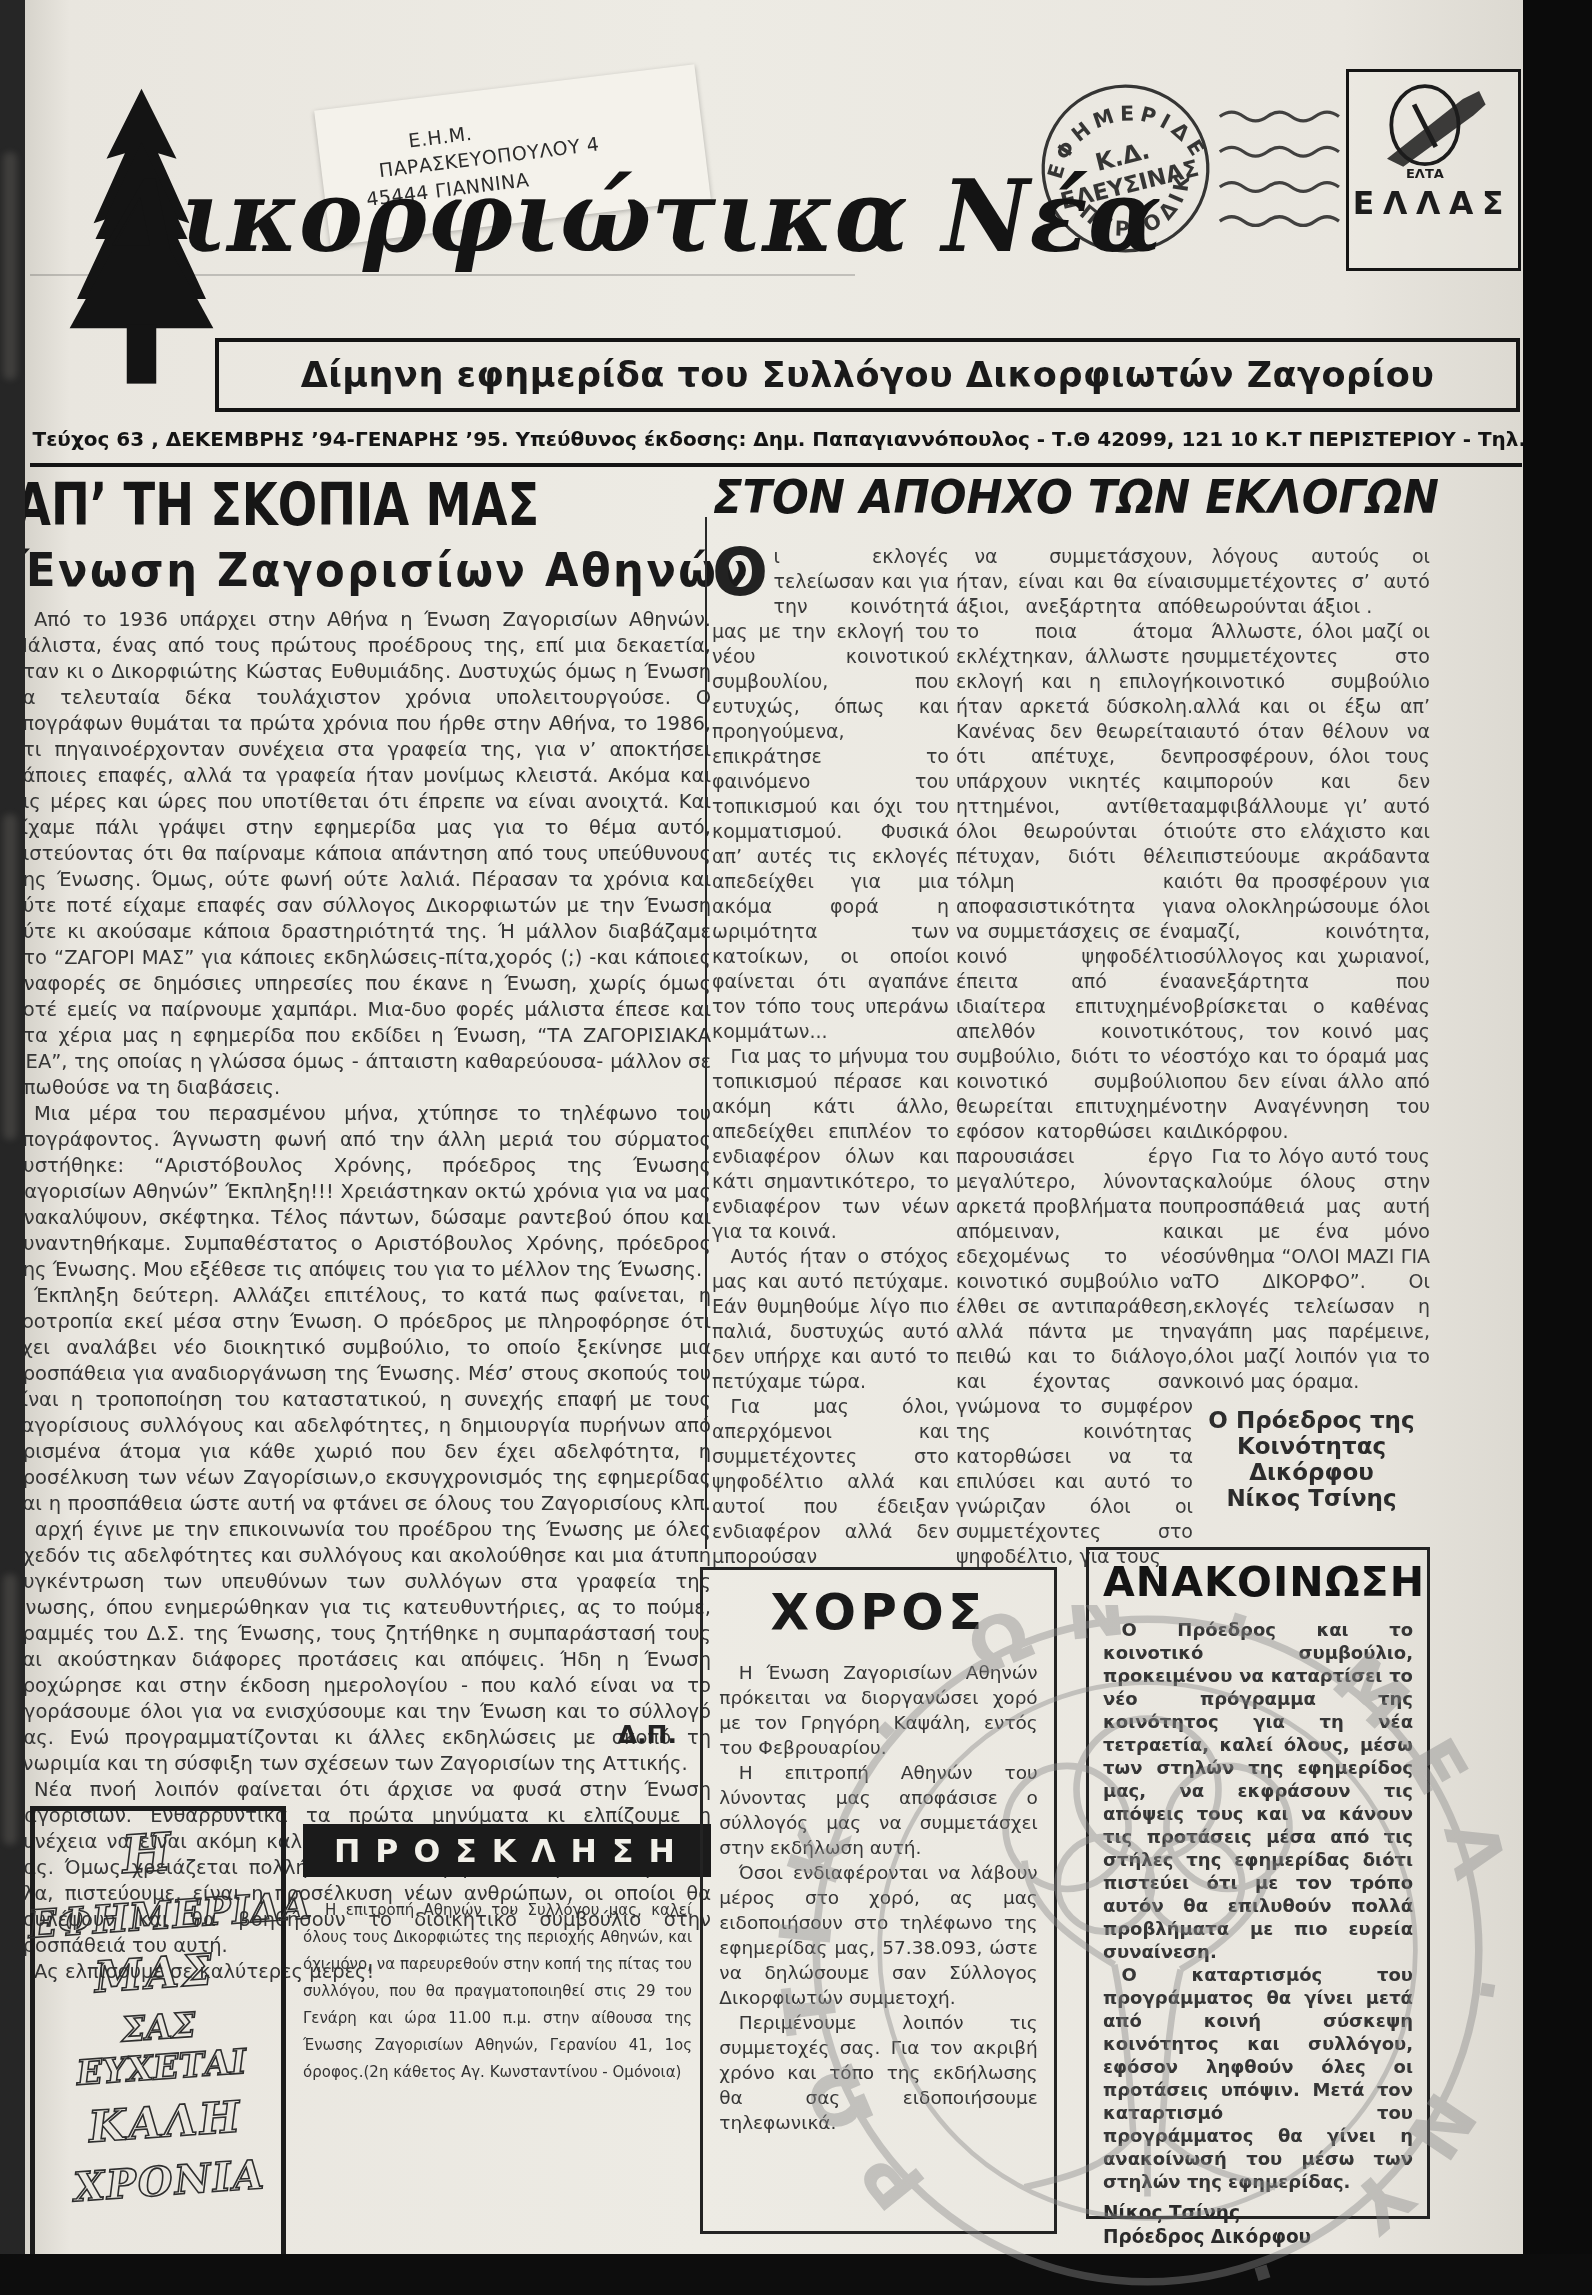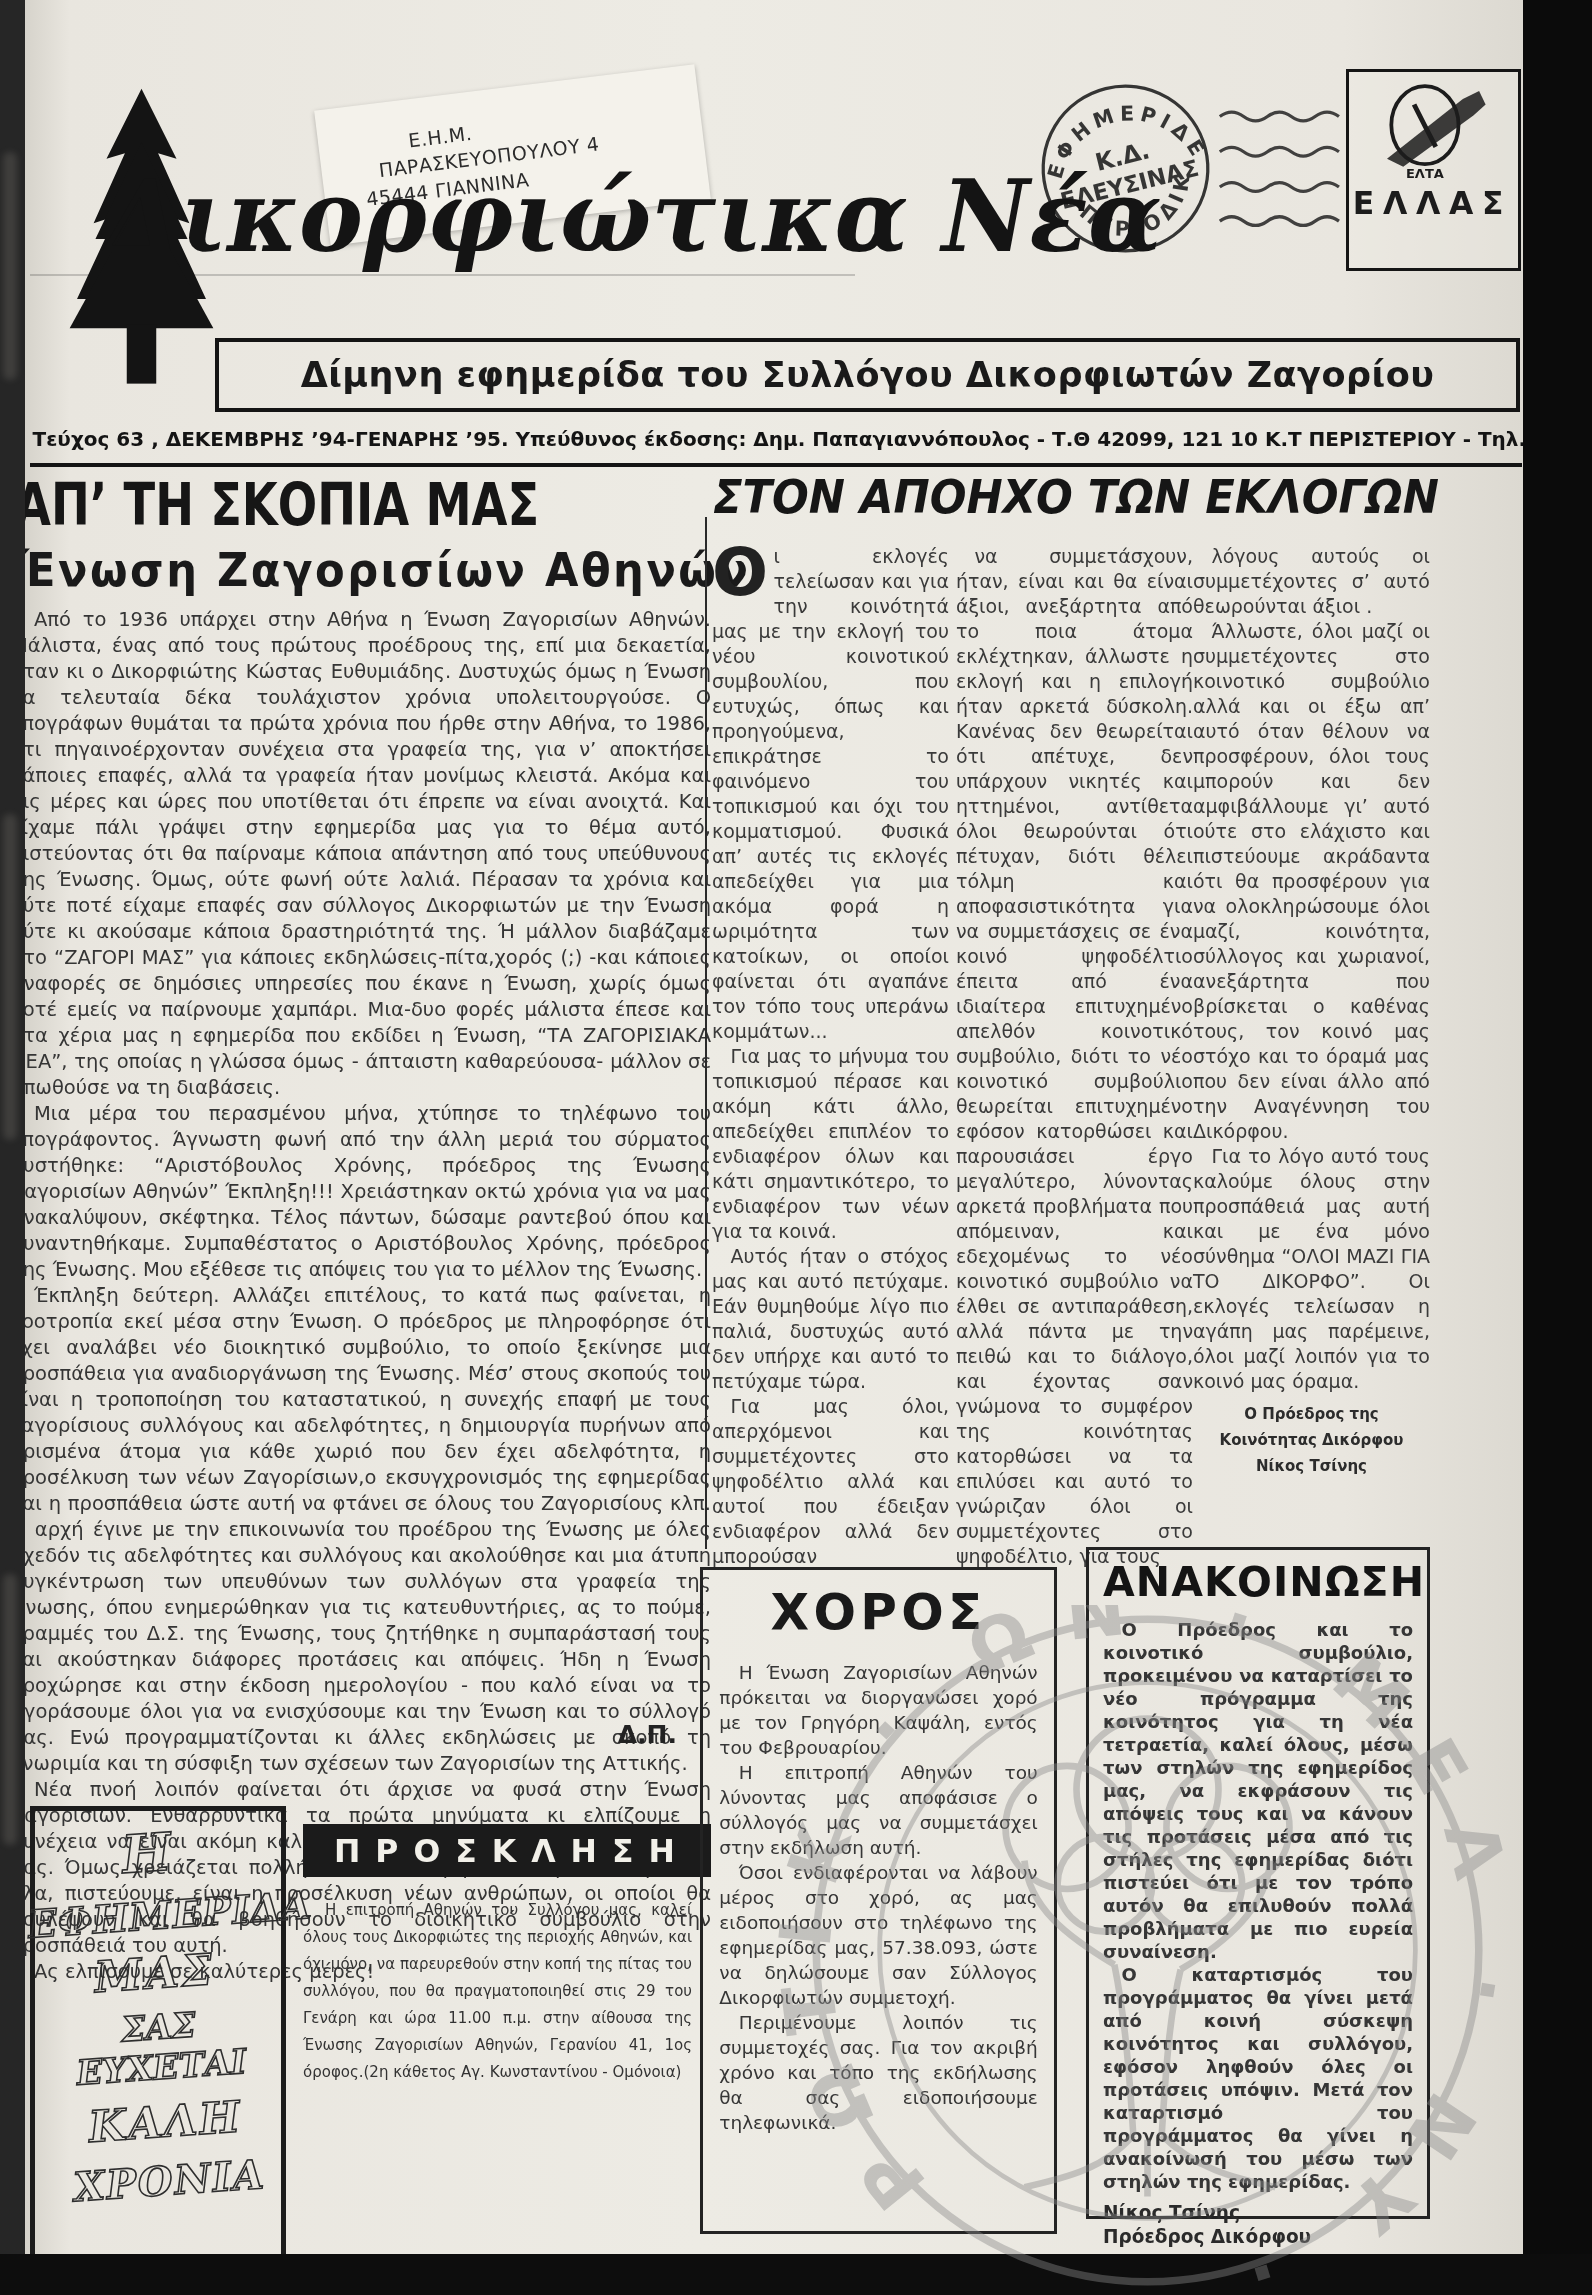--- a/index.html
+++ b/index.html
@@ -47,21 +47,21 @@
   .lead-sig{position:absolute;left:489px;top:1720px;width:163px;font-size:25px;font-weight:bold;color:#222;text-align:right;}
   .vrule{position:absolute;left:680px;top:517px;width:2.2px;height:1032px;background:#2a2a2a;}
   
   .mid-head{position:absolute;left:688px;top:470px;width:722px;font-size:46px;font-weight:bold;font-style:italic;
           color:#161616;white-space:nowrap;transform:scaleX(.94);transform-origin:left;}
   .midcol{position:absolute;top:544px;width:237px;font-size:19px;line-height:25px;text-align:justify;color:#3a3a3a;}
   .midcol p{margin:0;text-indent:18.5px;}
   .midcol p.nofirst{text-indent:0;}
   .c1{left:687px;} .c2{left:931px;} .c3{left:1168px;}
   .dropcap{float:left;font-size:66px;line-height:52px;font-weight:bold;color:#222;padding:3.3px 5.4px 0 0;}
-  .mid-sig{margin-top:7px;font-weight:bold;text-align:center;text-indent:0;color:#2c2c2c;font-size:15px;line-height:26px;}
+  .mid-sig{margin-top:13px;font-weight:bold;text-align:center;text-indent:0;color:#2c2c2c;font-size:23px;line-height:26px;}
   
   .wish-box{position:absolute;left:5.4px;top:1806px;width:256px;height:453px;border:5.4px solid #1c1c1c;
           box-sizing:border-box;}
   .wish-inner{position:absolute;left:0;top:11px;width:100%;transform:rotate(-4deg);text-align:center;
           font-family:"DejaVu Serif",serif;font-style:italic;font-weight:bold;color:transparent;
           -webkit-text-stroke:1.6px #2e2e2e;}
   .wish-inner div{margin-bottom:9.8px;}
   .wl0{font-size:52px;} .wl1{font-size:38px;letter-spacing:1.1px;} .wl2{font-size:43px;letter-spacing:3.3px;}
   .wl3{font-size:34px;} .wl4{font-size:43px;letter-spacing:2.2px;} .wl5{font-size:40px;letter-spacing:1.6px;}
   .invite-bar{position:absolute;left:278px;top:1824px;width:408px;height:53px;background:#1b1b1b;

